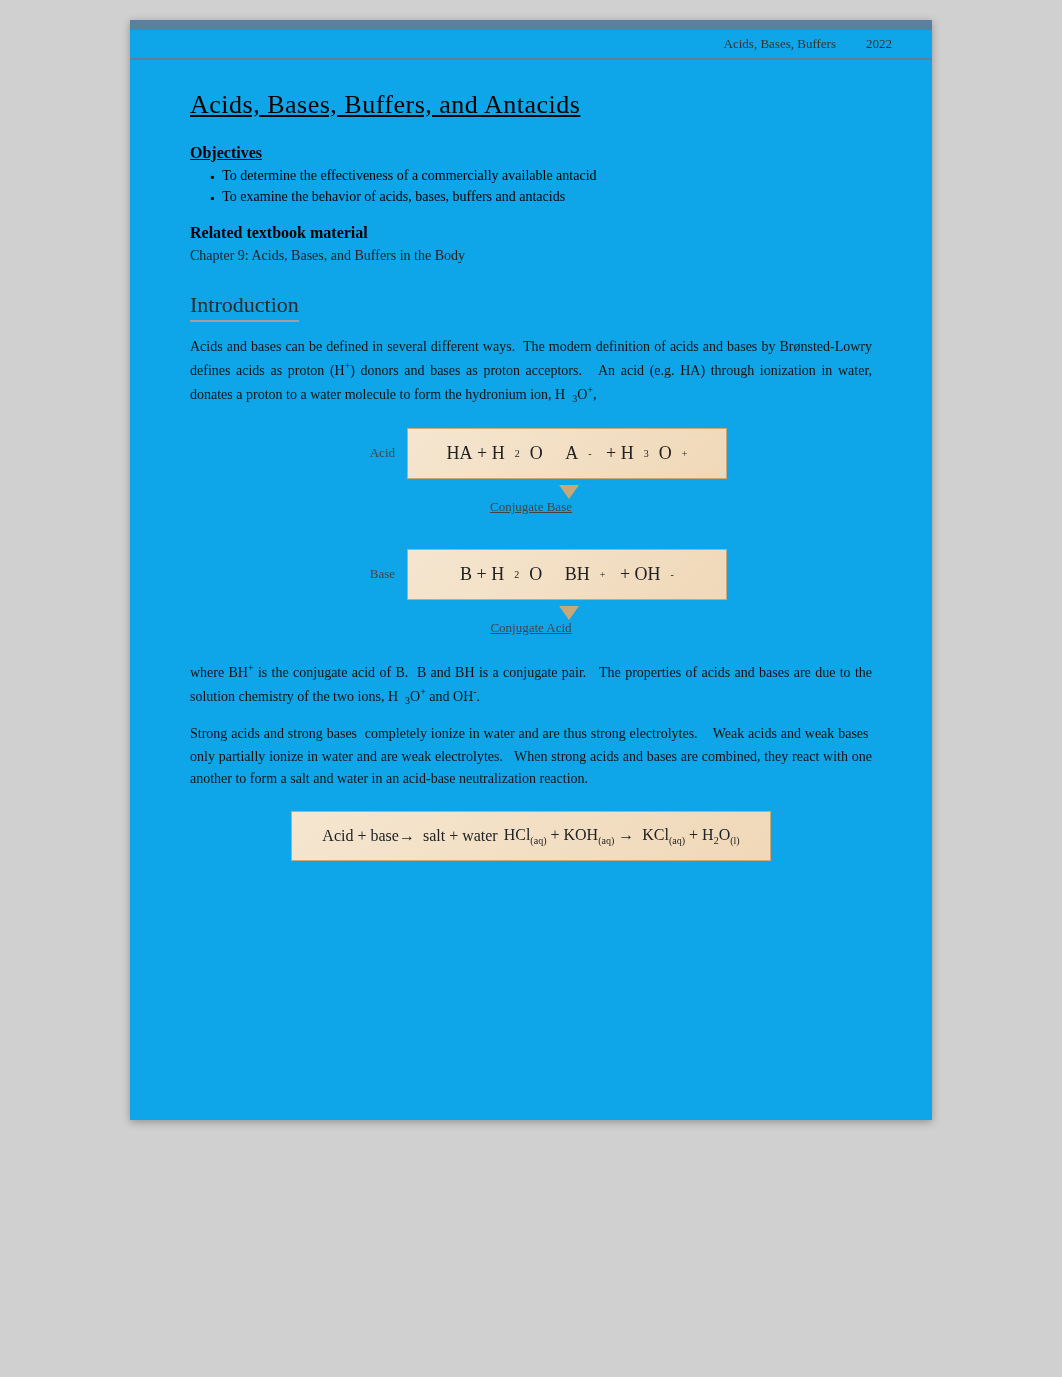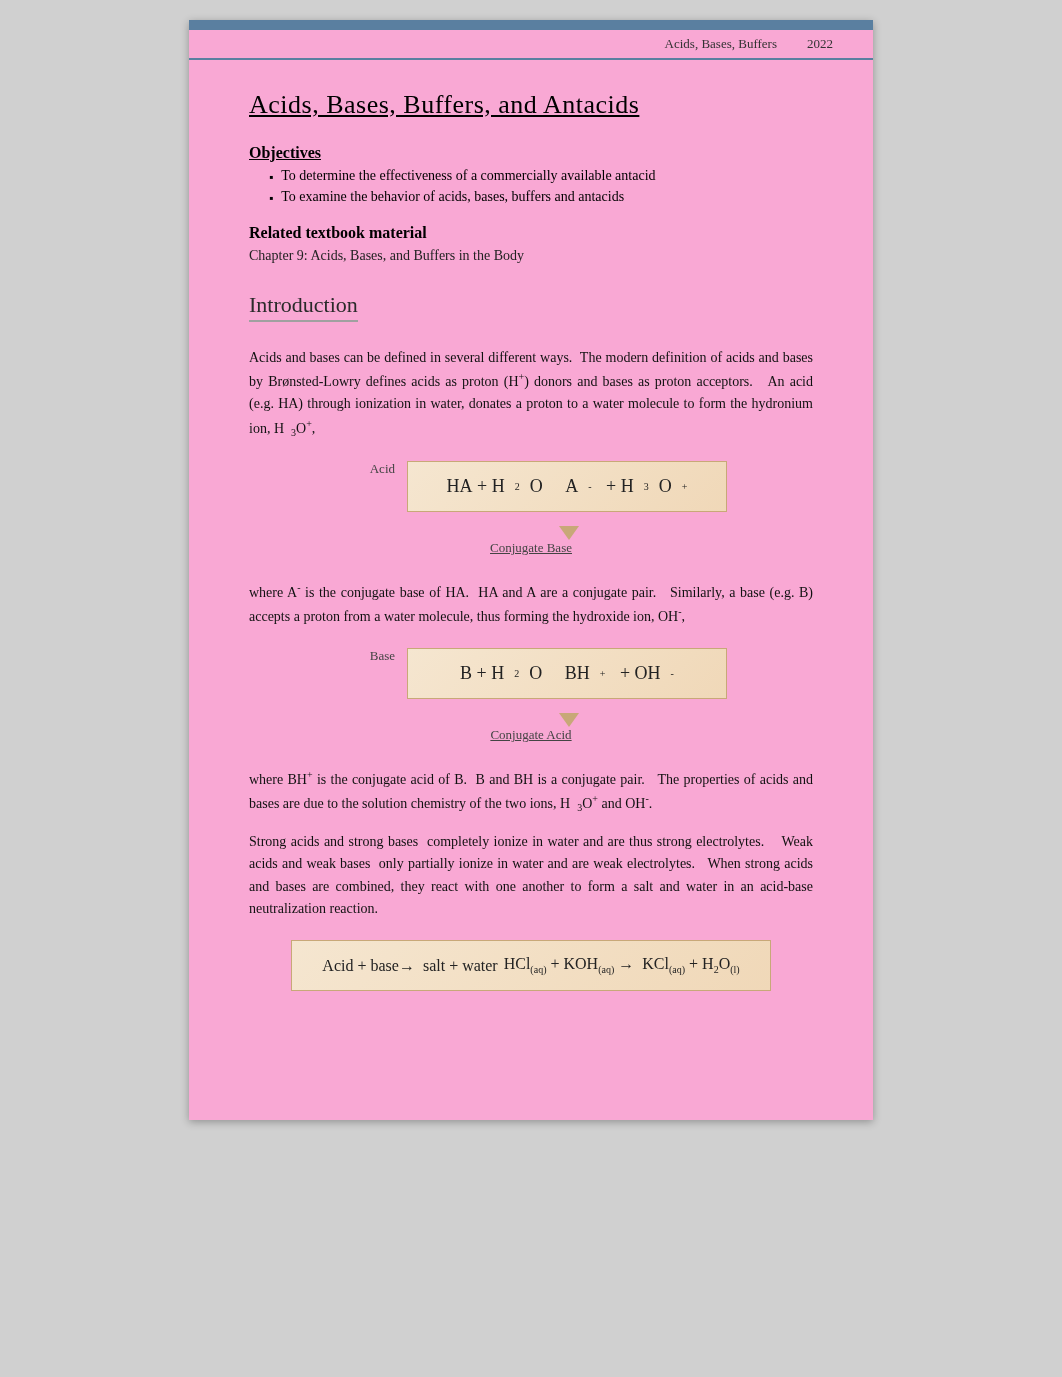--- a/index.html
+++ b/index.html
@@ -5,22 +5,22 @@
     * { box-sizing: border-box; margin: 0; padding: 0; }
     body {
       background: #d0d0d0;
       display: flex;
       justify-content: center;
       align-items: flex-start;
       min-height: 100vh;
       font-family: 'Times New Roman', Times, serif;
     }
     .page {
-      background: #f9a8d4;
-      width: 684px;
+      background: #0ea5e9;
+      width: 802px;
       min-height: 1100px;
       margin: 20px auto;
       padding: 0;
       position: relative;
       box-shadow: 0 2px 8px rgba(0,0,0,0.3);
     }
     .header-bar {
       background: #5a7fa0;
       height: 10px;
       width: 100%;
@@ -62,21 +62,21 @@
     }
     .section-heading.underline {
       text-decoration: underline;
     }
     .intro-heading {
       font-size: 22px;
       font-weight: normal;
       font-family: 'Palatino Linotype', Palatino, serif;
       border-bottom: 2px solid #a0a0a0;
       display: inline-block;
-      margin-bottom: 25px;
+      margin-bottom: 14px;
       margin-top: 8px;
       padding-bottom: 2px;
       color: #2a2a2a;
     }
     .objectives-list {
       list-style: none;
       padding-left: 20px;
       margin-bottom: 18px;
     }
     .objectives-list li {
@@ -107,22 +107,23 @@
       text-align: justify;
     }
     .equation-block {
       display: flex;
       flex-direction: column;
       align-items: center;
       margin: 20px 0 10px 0;
     }
     .equation-row {
       display: flex;
+      align-items: center;
       gap: 12px;
-      margin-bottom: 14px;
+      margin-bottom: 6px;
     }
     .equation-label {
       font-size: 13px;
       color: #444;
       width: 60px;
       text-align: right;
       flex-shrink: 0;
     }
     .equation-box {
       background: linear-gradient(135deg, #f5e6d0 0%, #f0d8b8 100%);
@@ -216,23 +217,20 @@
           <div class="equation-box">
             HA&nbsp;+&nbsp;H<sub>2</sub>O&nbsp;&nbsp;&nbsp;&nbsp;&nbsp;A<sup>-</sup>&nbsp;+&nbsp;H<sub>3</sub>O<sup>+</sup>
           </div>
         </div>
         <div style="margin-left:76px;">
           <div class="arrow-down"></div>
         </div>
         <div class="conjugate-label">Conjugate Base</div>
       </div>
 
-      <p class="body-text">
-        where A<sup>-</sup> is the conjugate base of HA.&nbsp; HA and A are a conjugate pair.&nbsp;&nbsp; Similarly, a base (e.g. B) accepts a proton from a water molecule, thus forming the hydroxide ion, OH<sup>-</sup>,
-      </p>
 
       
       <div class="equation-block">
         <div class="equation-row">
           <span class="equation-label">Base</span>
           <div class="equation-box">
             B&nbsp;+&nbsp;H<sub>2</sub>O&nbsp;&nbsp;&nbsp;&nbsp;&nbsp;BH<sup>+</sup>&nbsp;+&nbsp;OH<sup>-</sup>
           </div>
         </div>
         <div style="margin-left:76px;">

